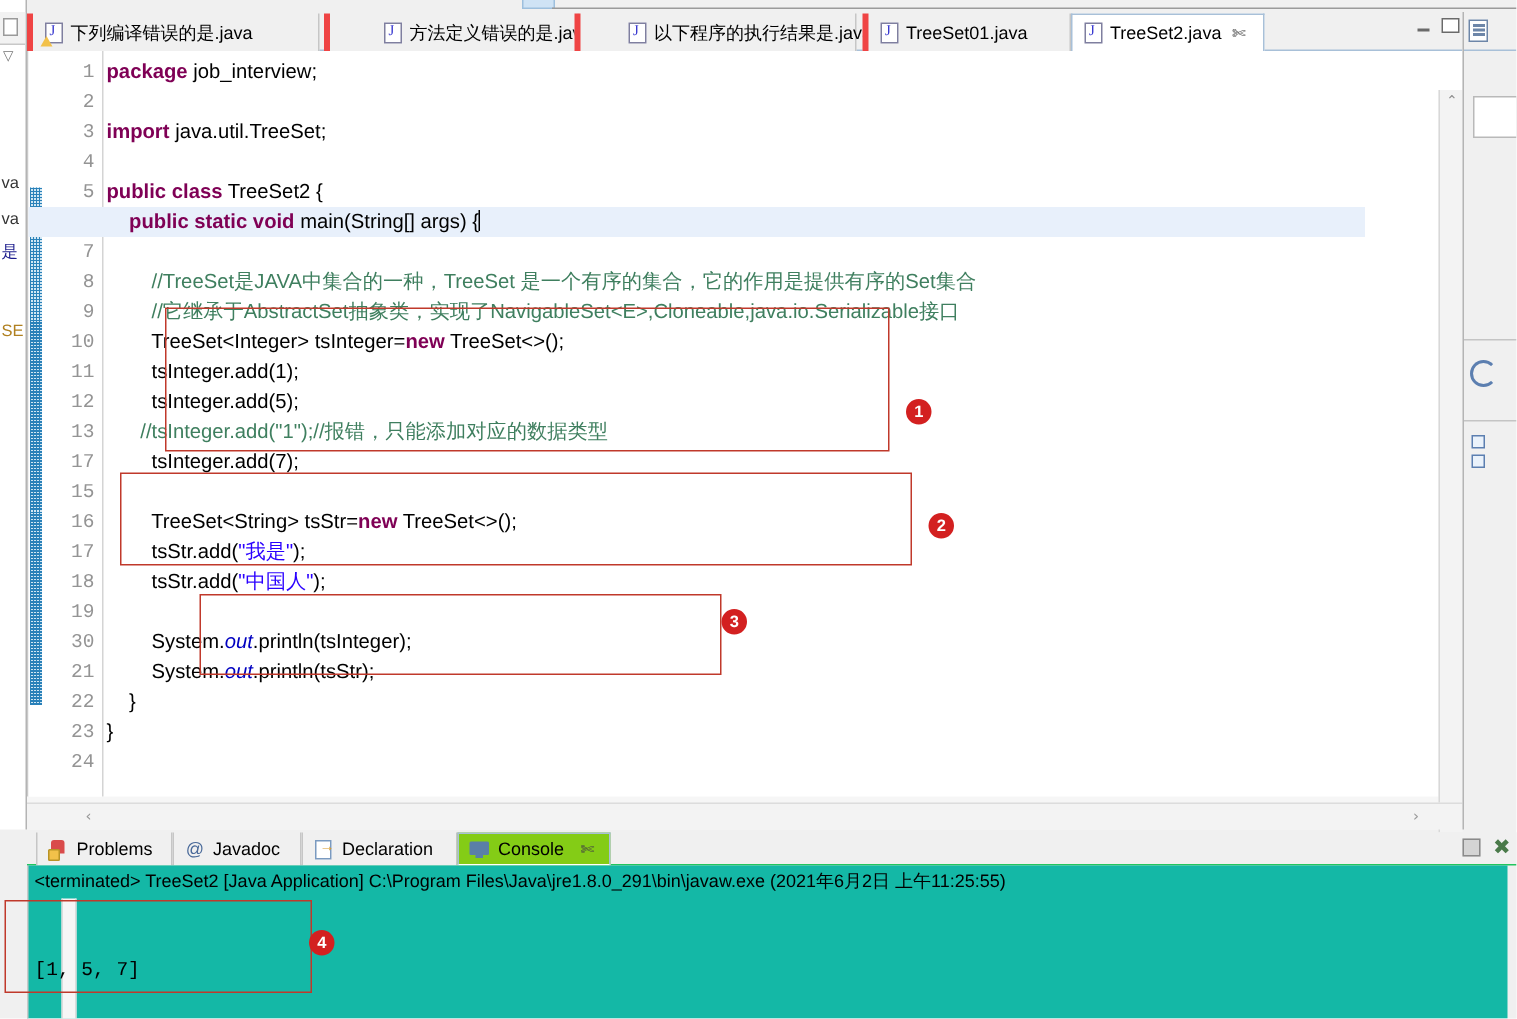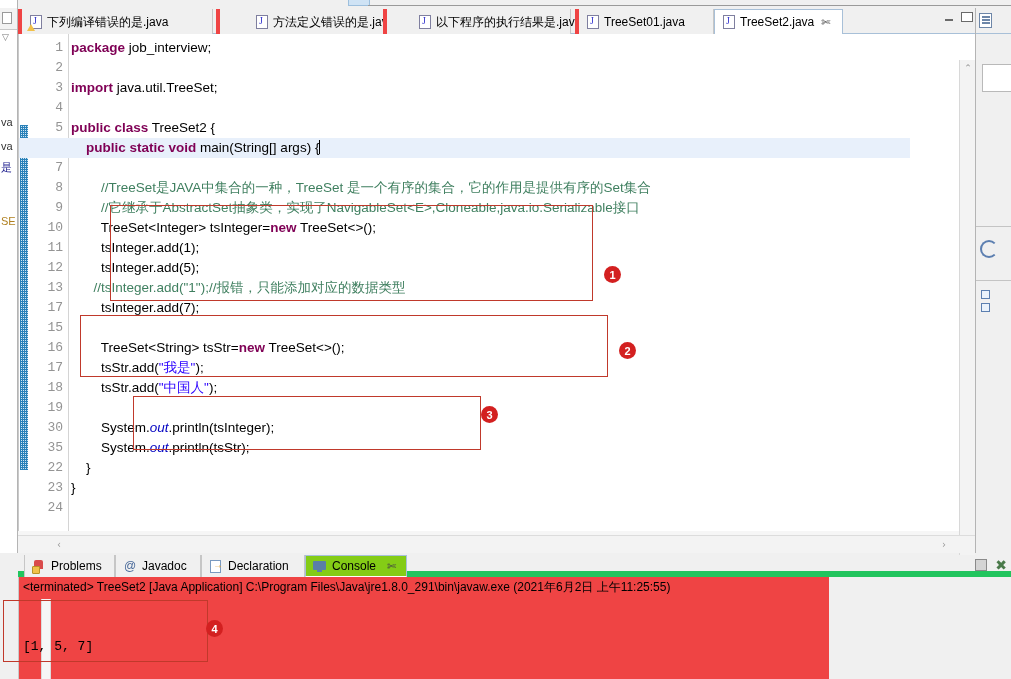--- a/index.html
+++ b/index.html
@@ -247,21 +247,21 @@
   .bottom {
     position: absolute; left: 0; top: 555px; width: 1011px; height: 124px;
     background: #f0f0f0;
   }
   .bpanel {
     position: absolute; left: 18px; top: 0; width: 993px; height: 124px;
     background: #f0f0f0;
   }
   .btabbar {
     position: absolute; left: 0; top: 0; width: 993px; height: 22px;
-    border-bottom: 6px solid #22c55e;
+    border-bottom: 1px solid #22c55e;
     background: #f0f0f0;
   }
   .btab {
     position: absolute; top: 0; height: 22px;
     display: flex; align-items: center; gap: 5px;
     padding: 0 7px;
     font-size: 12px; color: #000;
     border-left: 1px solid #c6c6c6; border-right: 1px solid #c6c6c6;
     background: #f0f0f0; white-space: nowrap;
   }
@@ -293,22 +293,22 @@
   .bi-console::after {
     content:""; position:absolute; left:4px; top:11px; width:5px; height:2px; background:#5a7fa8;
   }
   .btab .closex { margin-left: 6px; font-size: 11px; color: #444; font-family:"DejaVu Sans",sans-serif; }
 
   .bctrls { position: absolute; right: 4px; top: 4px; display:flex; gap:8px; align-items:center; }
   .bc-min { width: 12px; height: 12px; border: 1px solid #8a8a8a; background: #d4d4d4; }
   .bc-x { font-size: 14px; color: #4a7a4a; font-weight: bold; font-family:"DejaVu Sans",sans-serif; line-height: 12px; }
 
   .console-body {
-    position: absolute; left: 0; top: 22px; width: 811px; height: 102px;
-    background: #ef4444; border-left: 1px solid #c9c9c9;
+    position: absolute; left: 0; top: 22px; width: 987px; height: 102px;
+    background: #14b8a6; border-left: 1px solid #c9c9c9;
   }
   .console-head {
     position: absolute; left: 4px; top: 2px;
     font-size: 12px; color: #000; white-space: nowrap;
     font-family: "Liberation Sans", sans-serif;
   }
   .console-out {
     position: absolute; left: 4px; top: 22px;
     font-family: "Liberation Mono", monospace;
     font-size: 13px; color: #000; white-space: pre;
@@ -409,21 +409,21 @@
         <div>11</div>
         <div>12</div>
         <div>13</div>
         <div>17</div>
         <div>15</div>
         <div>16</div>
         <div>17</div>
         <div>18</div>
         <div>19</div>
         <div>30</div>
-        <div>35</div>
+        <div>21</div>
         <div>22</div>
         <div>23</div>
         <div>24</div>
       </div>
 
       <div class="code-lines" id="code-lines"><div class="ln"><span class="kw">package</span><span> job_interview;</span></div><div class="ln">&nbsp;</div><div class="ln"><span class="kw">import</span><span> java.util.TreeSet;</span></div><div class="ln">&nbsp;</div><div class="ln"><span class="kw">public</span><span> </span><span class="kw">class</span><span> TreeSet2 {</span></div><div class="ln hl"><span>    </span><span class="kw">public</span><span> </span><span class="kw">static</span><span> </span><span class="kw">void</span><span> main(String[] args) {</span><span class="caret"></span></div><div class="ln">&nbsp;</div><div class="ln"><span class="cmt">        //TreeSet是JAVA中集合的一种，TreeSet 是一个有序的集合，它的作用是提供有序的Set集合</span></div><div class="ln"><span class="cmt">        //它继承于AbstractSet抽象类，实现了NavigableSet&lt;E&gt;,Cloneable,java.io.Serializable接口</span></div><div class="ln"><span>        TreeSet&lt;Integer&gt; tsInteger=</span><span class="kw">new</span><span> TreeSet&lt;&gt;();</span></div><div class="ln"><span>        tsInteger.add(1);</span></div><div class="ln"><span>        tsInteger.add(5);</span></div><div class="ln"><span class="cmt">      //tsInteger.add("1");//报错，只能添加对应的数据类型</span></div><div class="ln"><span>        tsInteger.add(7);</span></div><div class="ln">&nbsp;</div><div class="ln"><span>        TreeSet&lt;String&gt; tsStr=</span><span class="kw">new</span><span> TreeSet&lt;&gt;();</span></div><div class="ln"><span>        tsStr.add(</span><span class="str">"我是"</span><span>);</span></div><div class="ln"><span>        tsStr.add(</span><span class="str">"中国人"</span><span>);</span></div><div class="ln">&nbsp;</div><div class="ln"><span>        System.</span><span class="sfld">out</span><span>.println(tsInteger);</span></div><div class="ln"><span>        System.</span><span class="sfld">out</span><span>.println(tsStr);</span></div><div class="ln"><span>    }</span></div><div class="ln"><span>}</span></div><div class="ln">&nbsp;</div></div>
 
       <div class="vscroll">
         <div class="up">⌃</div>
         <div class="dn">⌄</div>

